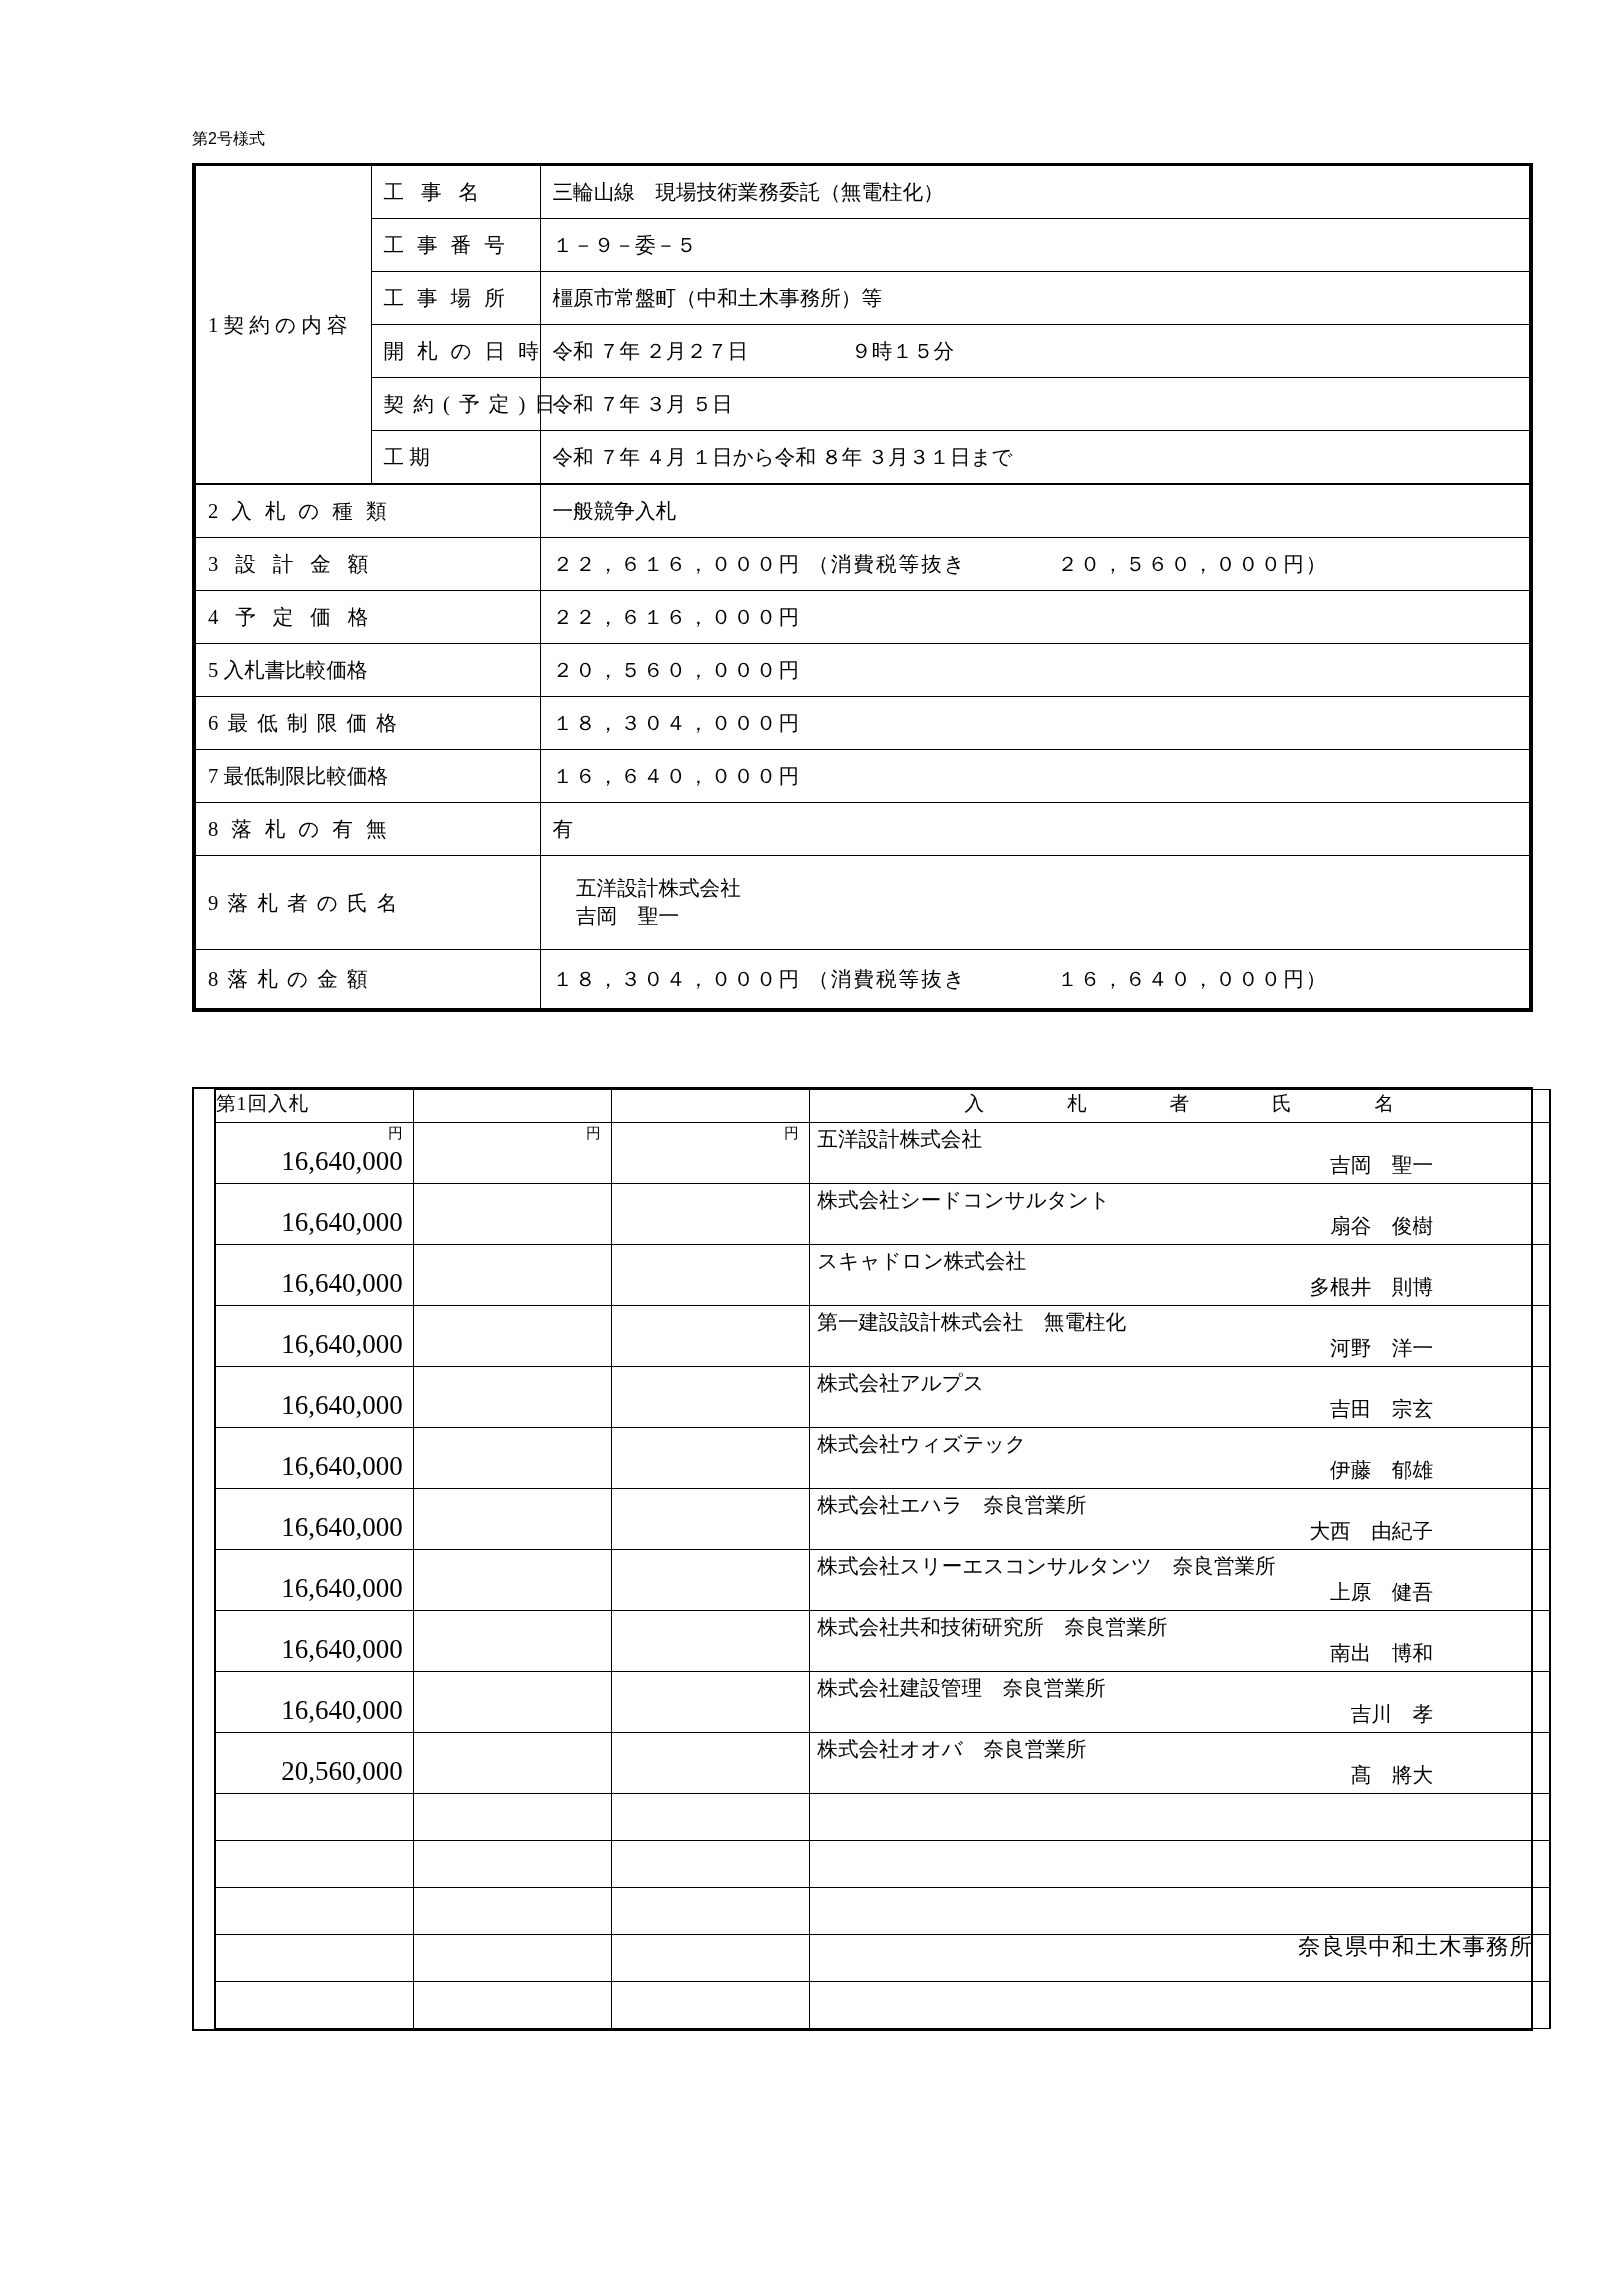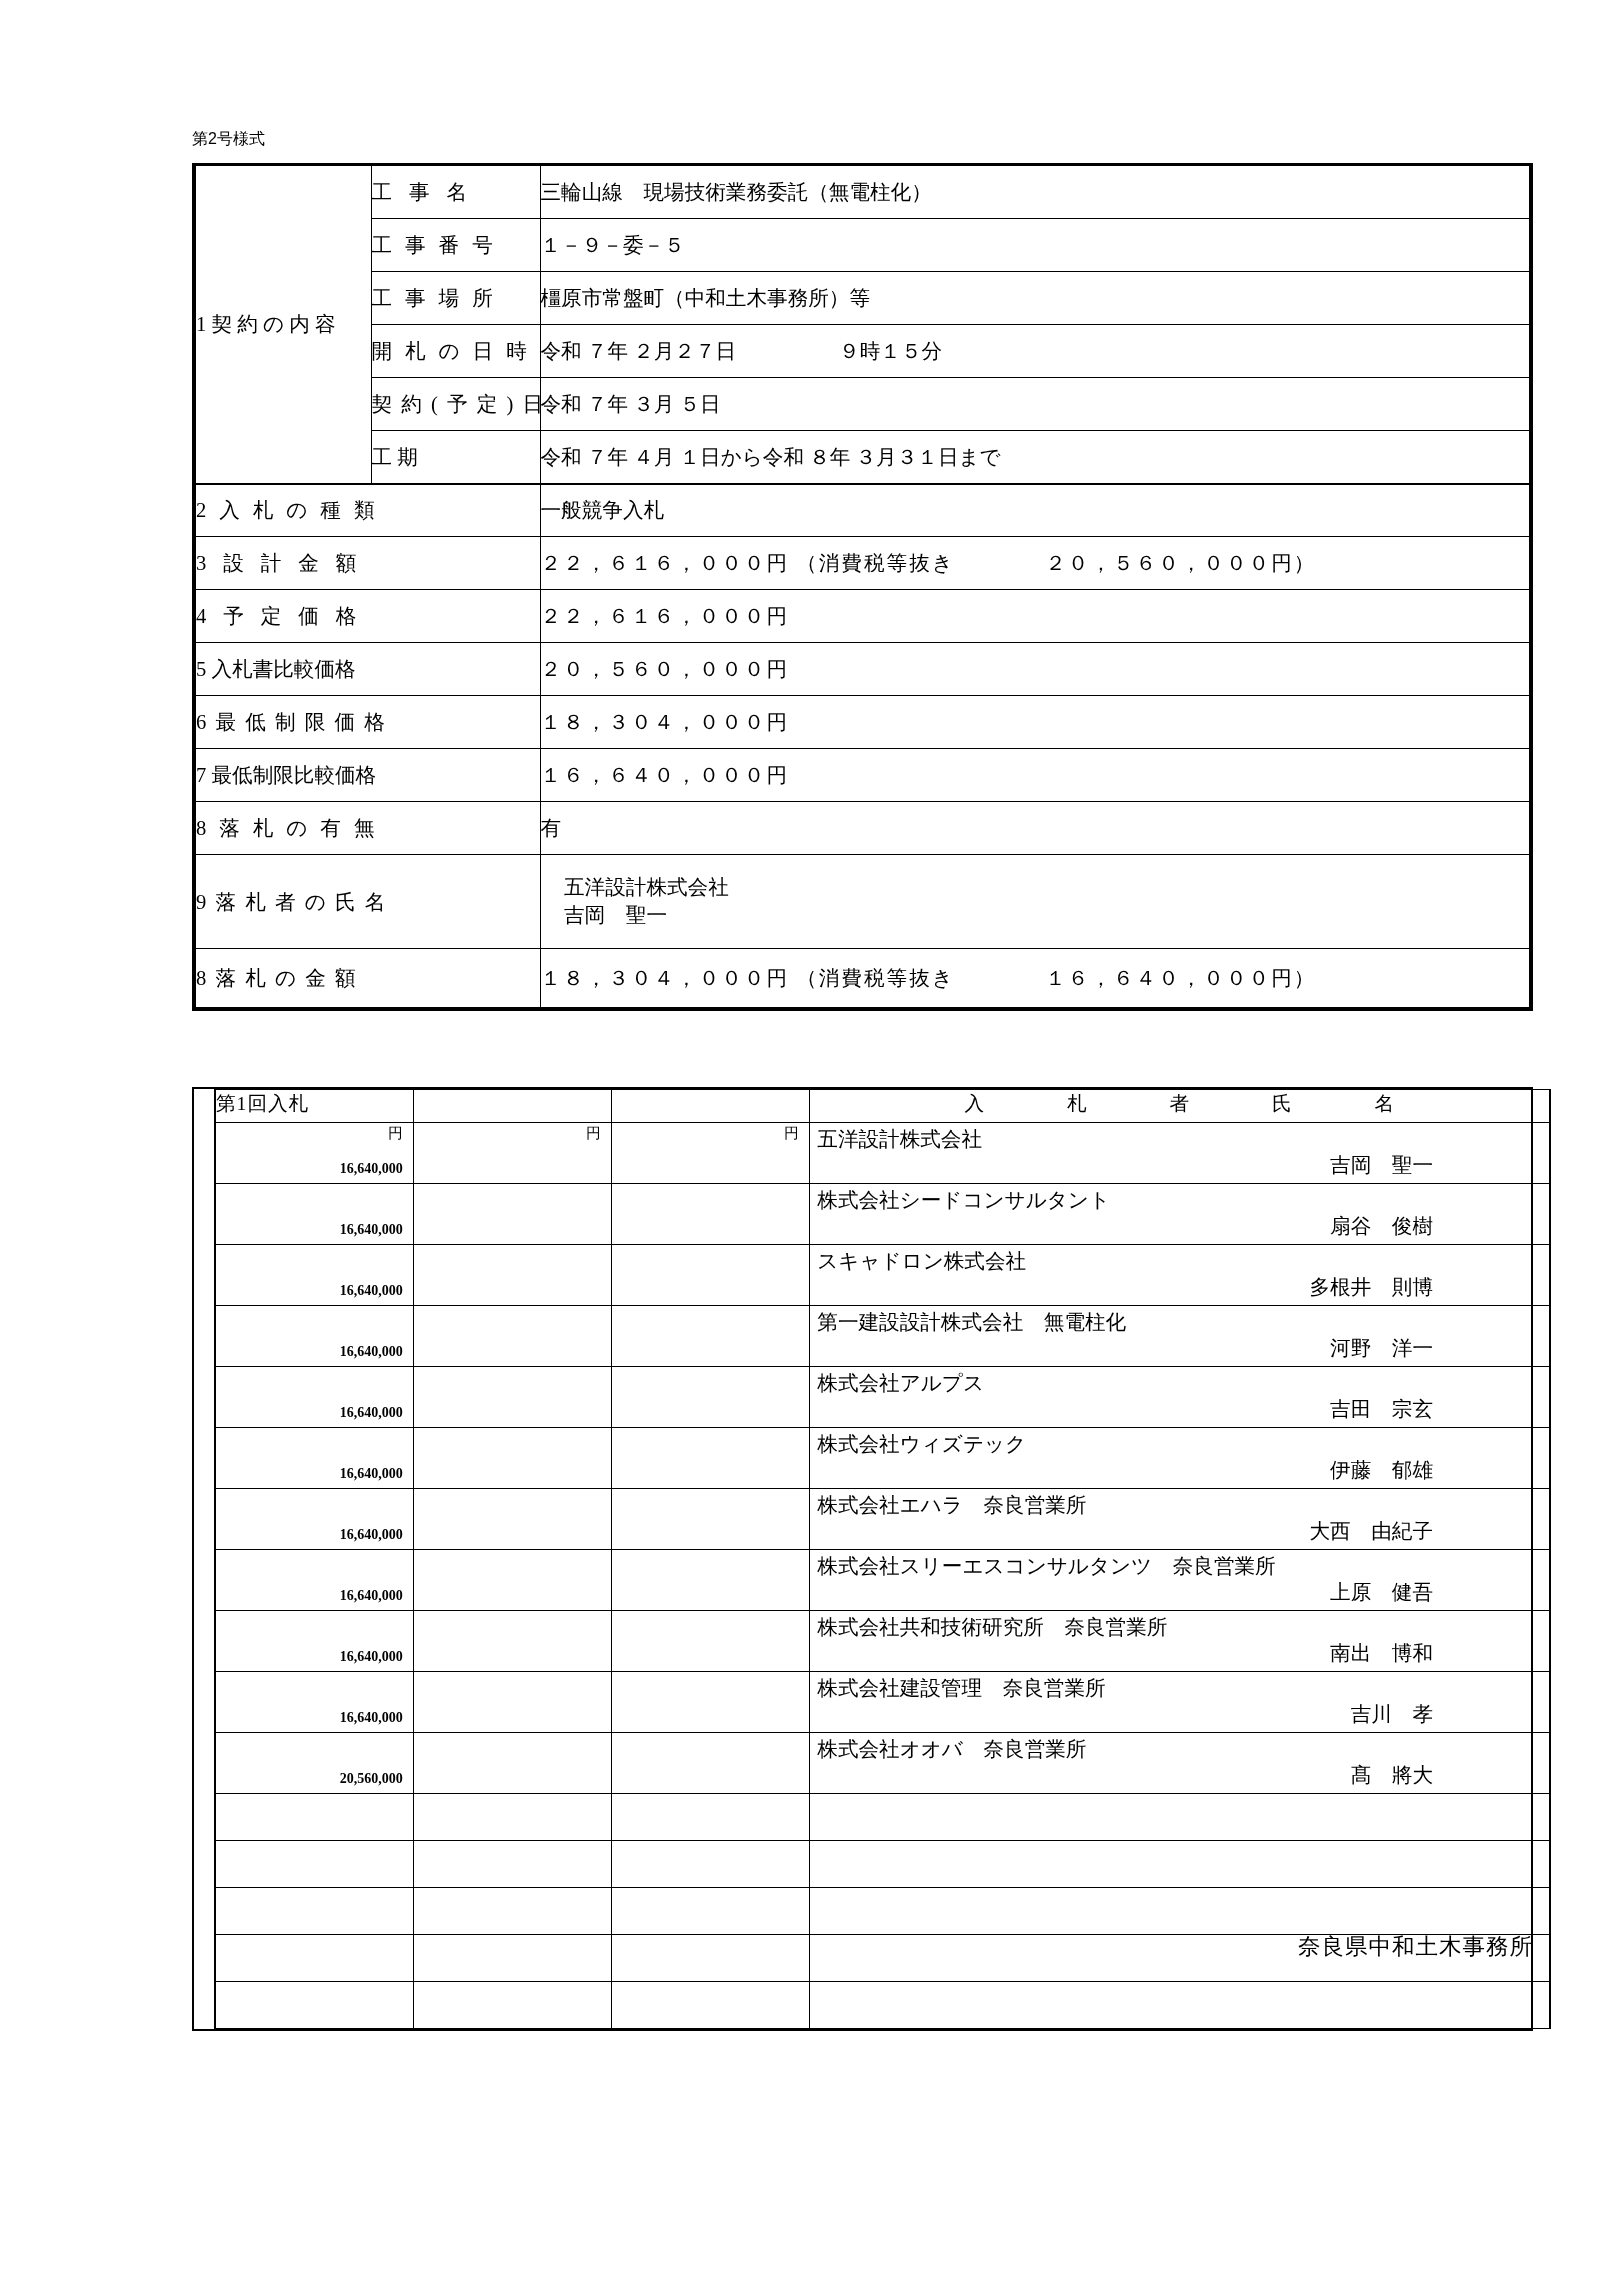--- a/index.html
+++ b/index.html
@@ -52,21 +52,21 @@
     border: 2.5px solid #000;
     box-sizing: border-box;
   }
   table.main {
     border-collapse: collapse;
     width: 100%;
     table-layout: fixed;
   }
   table.main td {
     border: 1px solid #000;
-    padding: 0;
+    padding: 12px;
     vertical-align: middle;
     font-size: 20.6px;
     height: 53px;
     box-sizing: border-box;
     font-family: Liberation Serif, serif;
   }
   .lbl {
     font-size: 20.6px;
     padding-left: 15.7px;
     padding-right: 7.8px;
@@ -153,23 +153,22 @@
   .yen-mark {
     position: absolute;
     right: 9.8px;
     top: 1px;
     font-size: 14.7px;
   }
   .amt-num {
     position: absolute;
     right: 9.8px;
     bottom: 5.9px;
-    font-size: 14px;
+    font-size: 27px;
     font-family: "Liberation Serif", "DejaVu Serif", serif;
-    font-weight: bold;
   }
   .name-cell {
     height: 61px;
     position: relative;
     padding: 0;
   }
   .co {
     position: absolute;
     left: 7.8px;
     top: 2px;

